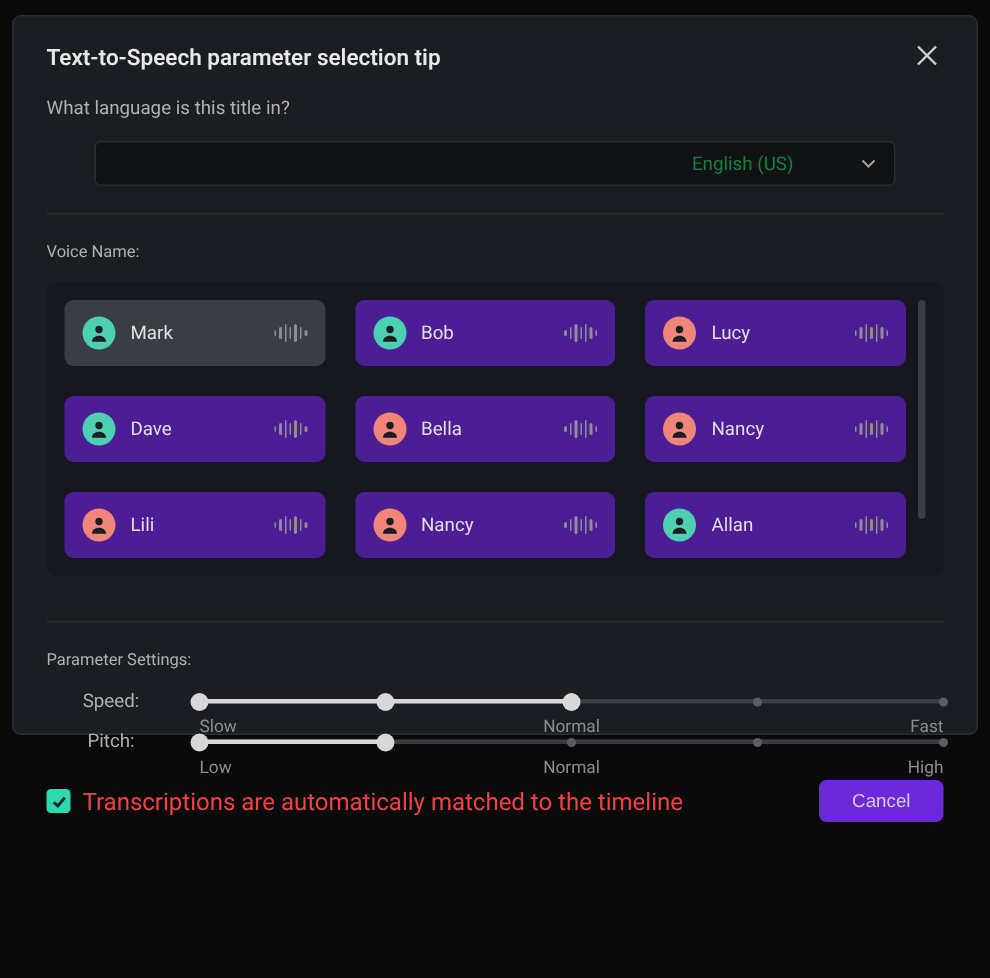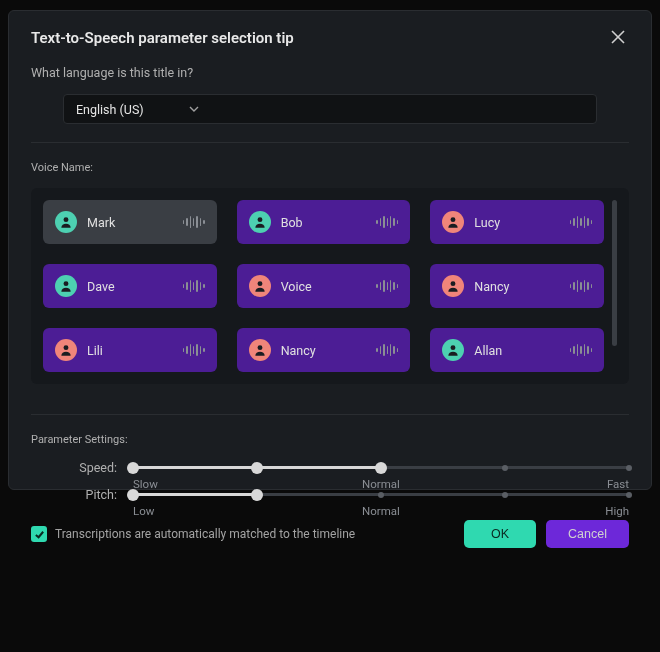--- a/index.html
+++ b/index.html
@@ -46,25 +46,25 @@
   margin-bottom: 14px;
 }
 .select-row { padding: 0 32px 18px 32px; }
 .select {
   background: #101214;
   border: 1px solid #2a2d31;
   border-radius: 4px;
   height: 30px;
   display: flex;
   align-items: center;
-  justify-content: flex-start;
+  justify-content: flex-end;
   padding: 0 12px;
   cursor: pointer;
   font-size: 12.5px;
-  color: #e5e5e5;
+  color: #15803d;
   gap: 45px;
 }
 .chevron { width: 10px; height: 10px; }
 hr.sep {
   border: none;
   border-top: 1px solid #2a2d31;
   margin: 0 0 18px 0;
 }
 .section-label {
   font-size: 11px;
@@ -146,21 +146,21 @@
 .spacer { flex: 1; min-height: 30px; }
 .param-block { }
 .slider-row {
   display: flex;
   align-items: center;
   gap: 12px;
   margin-bottom: 2px;
 }
 .slider-label {
   width: 90px;
-  text-align: right;
+  text-align: center;
   font-size: 12.5px;
   color: #b0b0b0;
   padding-right: 4px;
 }
 .slider-track-wrap {
   flex: 1;
   position: relative;
   height: 14px;
   display: flex;
   align-items: center;
@@ -217,21 +217,21 @@
 }
 .chk {
   width: 16px; height: 16px;
   background: #2fd9b0;
   border-radius: 3px;
   display: flex;
   align-items: center;
   justify-content: center;
 }
 .chk svg { width: 11px; height: 11px; }
-.chk-label { font-size: 12px; color: #a3a3a3; }
+.chk-label { font-size: 16px; color: #ef4444; }
 .btn {
   height: 28px;
   padding: 0 22px;
   border-radius: 5px;
   font-size: 12.5px;
   display: flex;
   align-items: center;
   justify-content: center;
   cursor: pointer;
   border: none;
@@ -343,21 +343,21 @@
             <span></span>
           </div>
         </div>
         <div class="voice-card">
           <div class="avatar pink">
             <svg viewBox="0 0 24 24" fill="#1a1d21">
               <circle cx="12" cy="8" r="4.2"></circle>
               <path d="M4 22c0-4.5 3.6-7 8-7s8 2.5 8 7z"></path>
             </svg>
           </div>
-          <div class="voice-name">Voice</div>
+          <div class="voice-name">Bella</div>
           <div class="wave-icon">
             <span></span>
             <span></span>
             <span></span>
             <span></span>
             <span></span>
             <span></span>
             <span></span>
           </div>
         </div>
@@ -490,17 +490,16 @@
 
   <div class="footer">
     <div class="chk-wrap">
       <div class="chk">
         <svg viewBox="0 0 12 12" stroke="#0a2a22" stroke-width="2.2" fill="none">
           <polyline points="2,6.5 5,9 10,3"></polyline>
         </svg>
       </div>
       <span class="chk-label">Transcriptions are automatically matched to the timeline</span>
     </div>
-    <button class="btn btn-ok">OK</button>
     <button class="btn btn-cancel">Cancel</button>
   </div>
 
 </div>
 
 </body></html>

